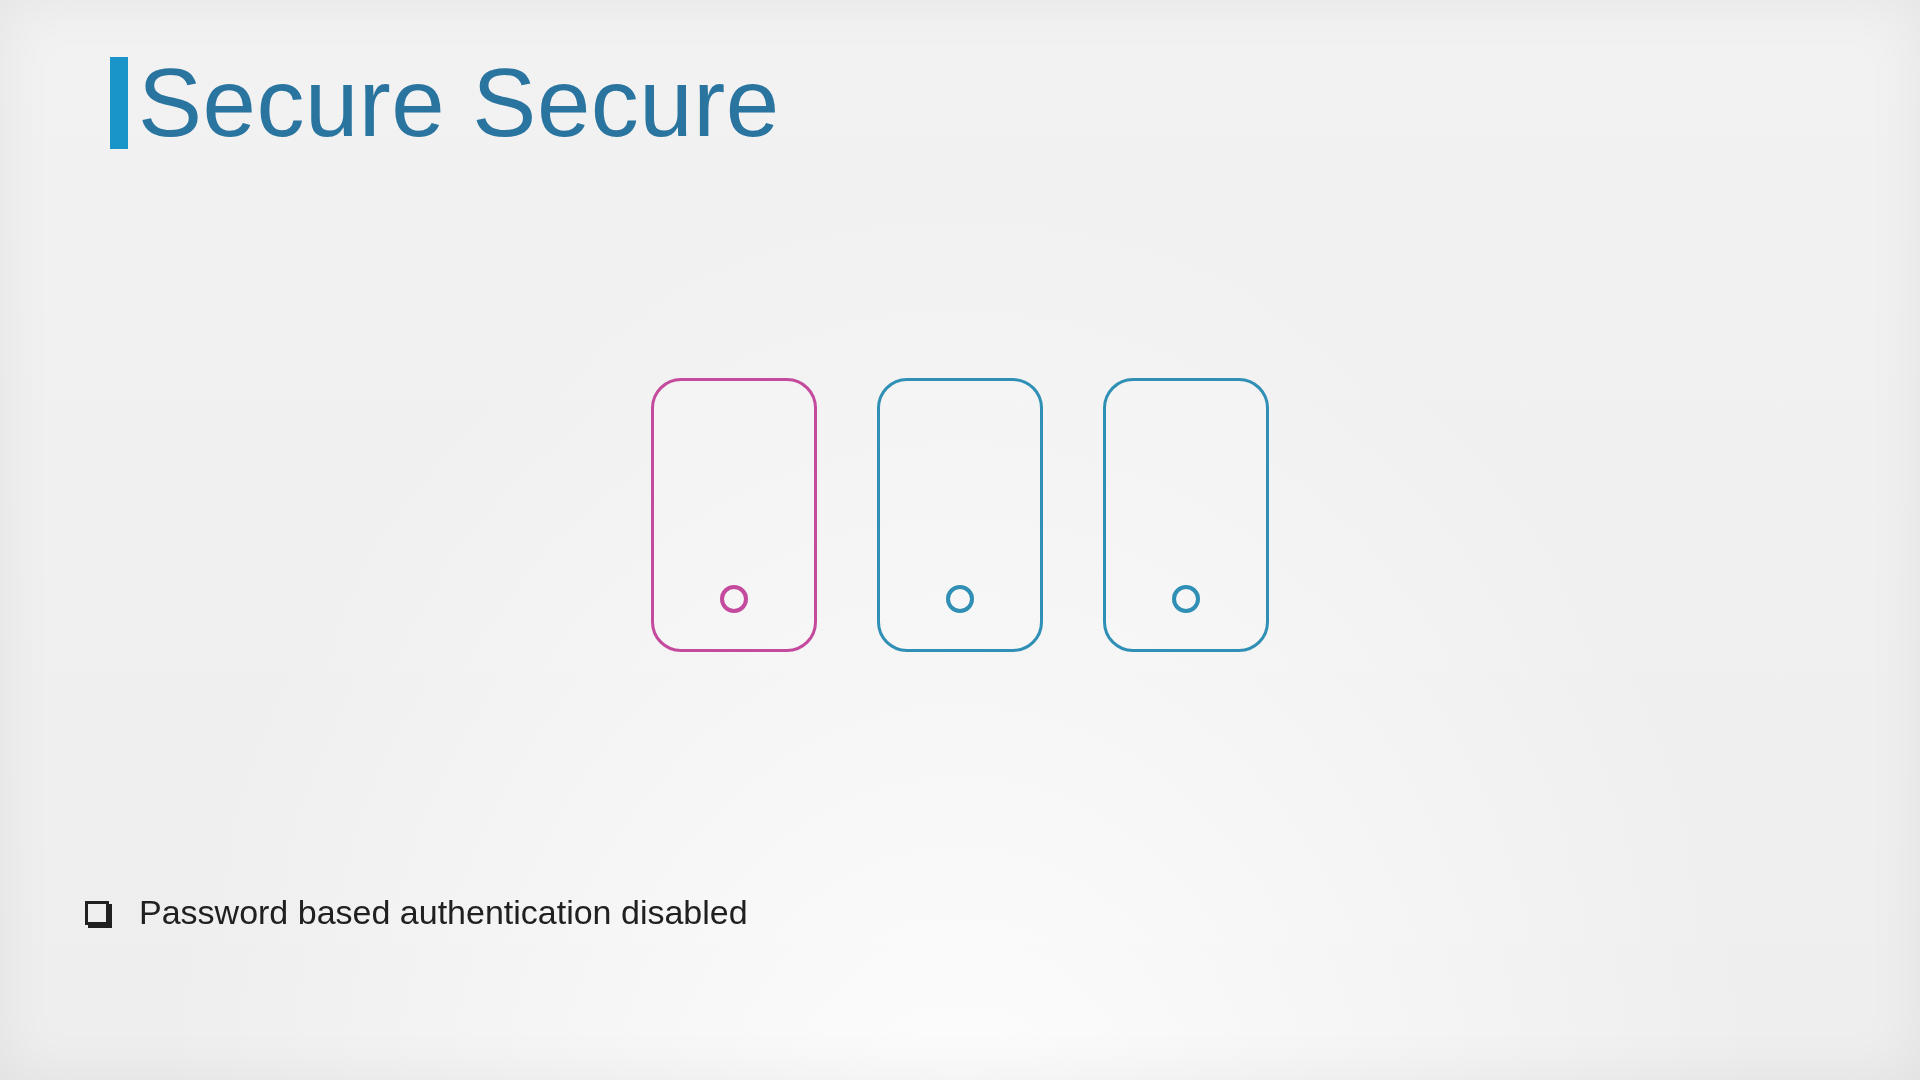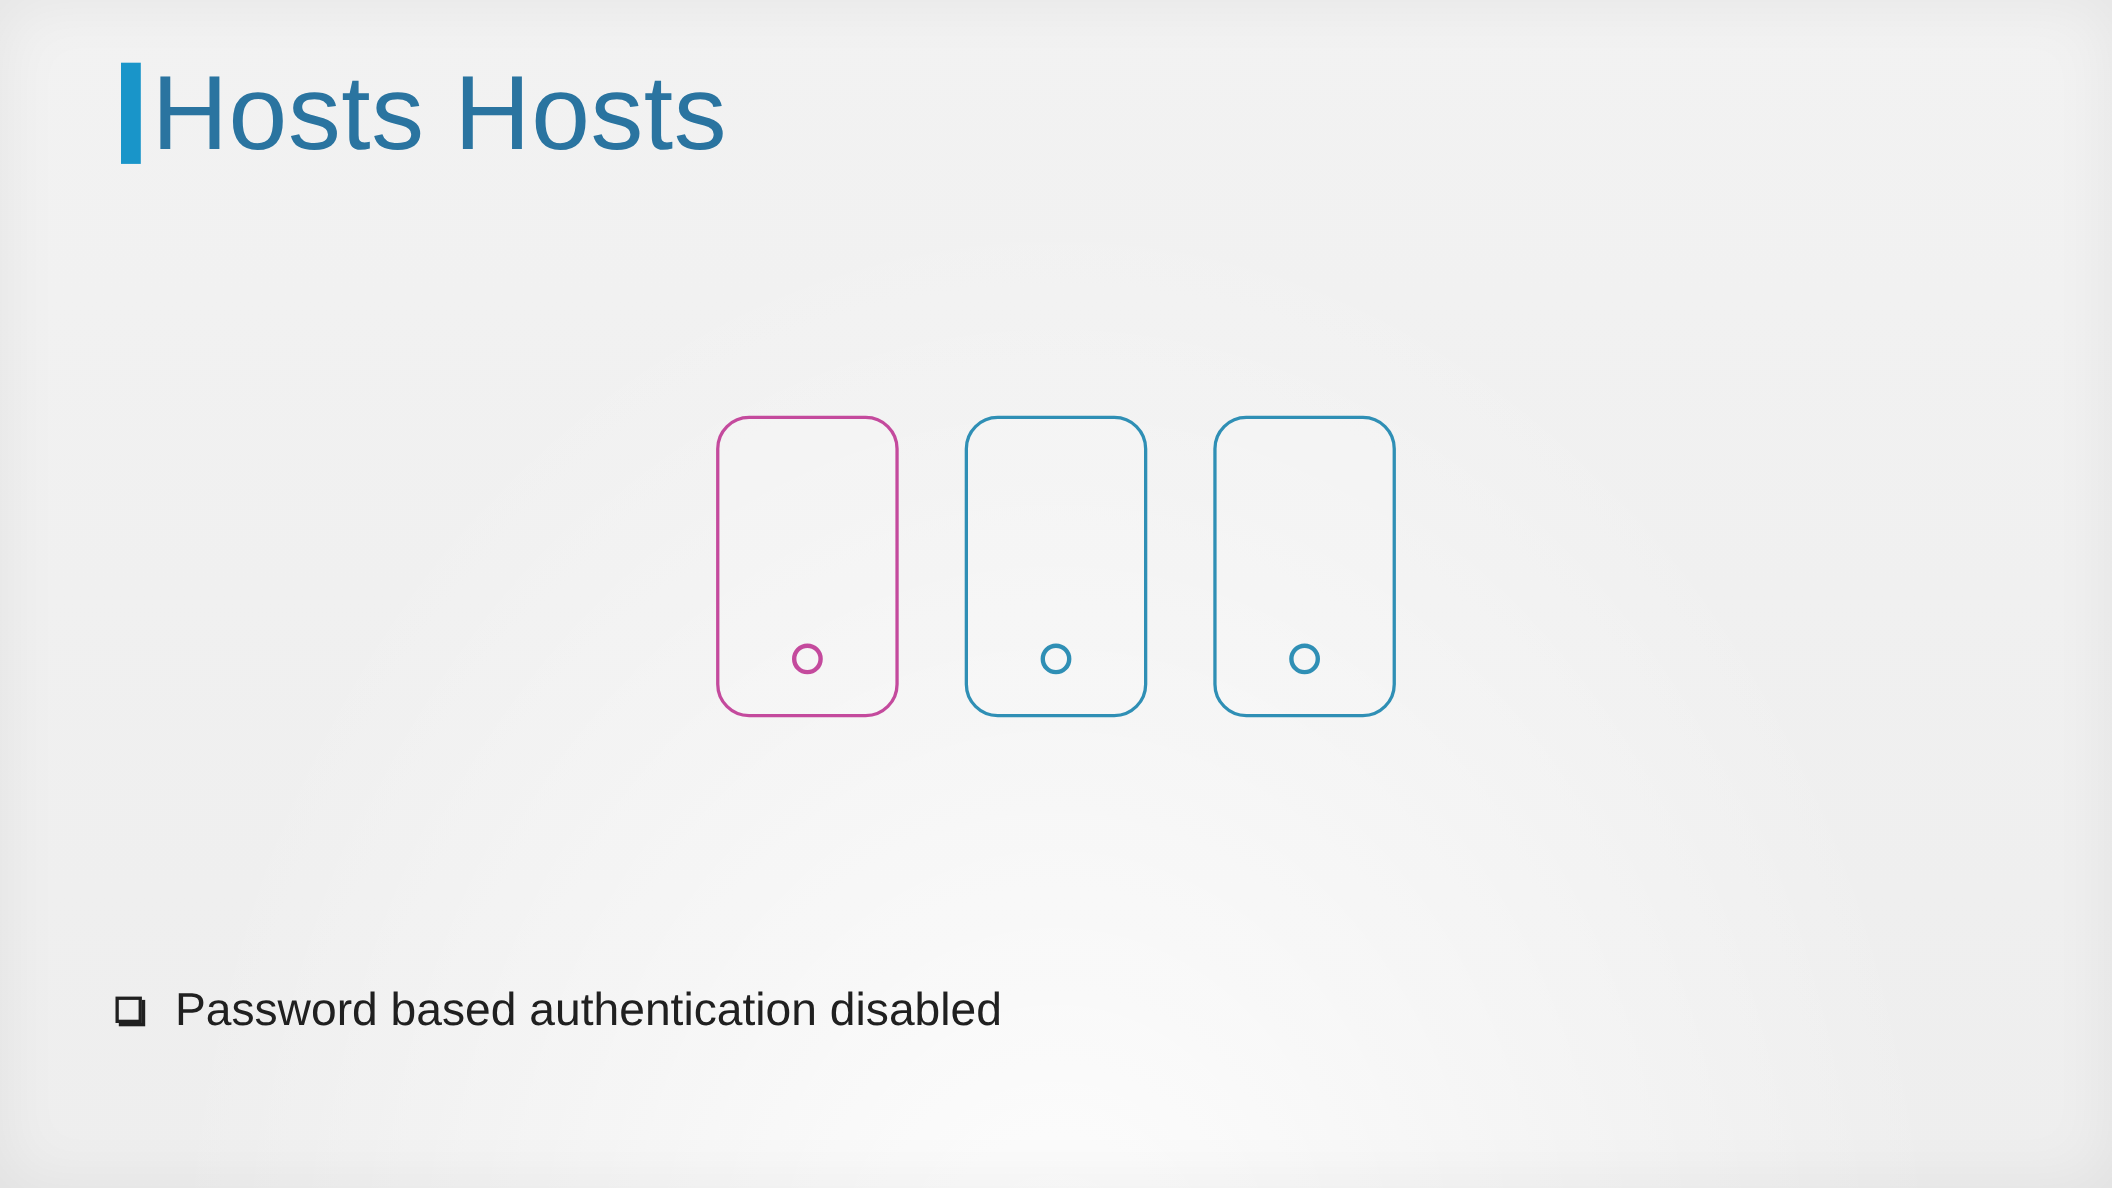--- a/index.html
+++ b/index.html
@@ -78,23 +78,23 @@
     background: transparent;
   }
   .host-pink  { border-color: #c44a9d; }
   .host-pink .dot { border-color: #c44a9d; }
   .host-blue  { border-color: #2f8fb5; }
   .host-blue .dot { border-color: #2f8fb5; }
 
   
   .checklist {
     position: absolute;
-    left: 105px;
+    left: 85px;
     top: 890px;
-    font-size: 42px;
+    font-size: 34px;
     color: #202020;
     line-height: 1.35;
   }
   .check-item {
     display: flex;
     align-items: center;
     gap: 24px;
   }
   .box-icon {
     width: 24px;
@@ -109,21 +109,21 @@
 </head>
 <body>
 
 <div class="bg-texture"></div>
 <div class="vignette"></div>
 
 <div class="slide">
 
   <div class="title-row">
     <div class="title-bar"></div>
-    <div class="title-text">Hosts Hosts</div>
+    <div class="title-text">Secure Secure</div>
   </div>
 
   <div class="hosts">
     <div class="host host-pink">
       <div class="dot"></div>
     </div>
     <div class="host host-blue">
       <div class="dot"></div>
     </div>
     <div class="host host-blue">

